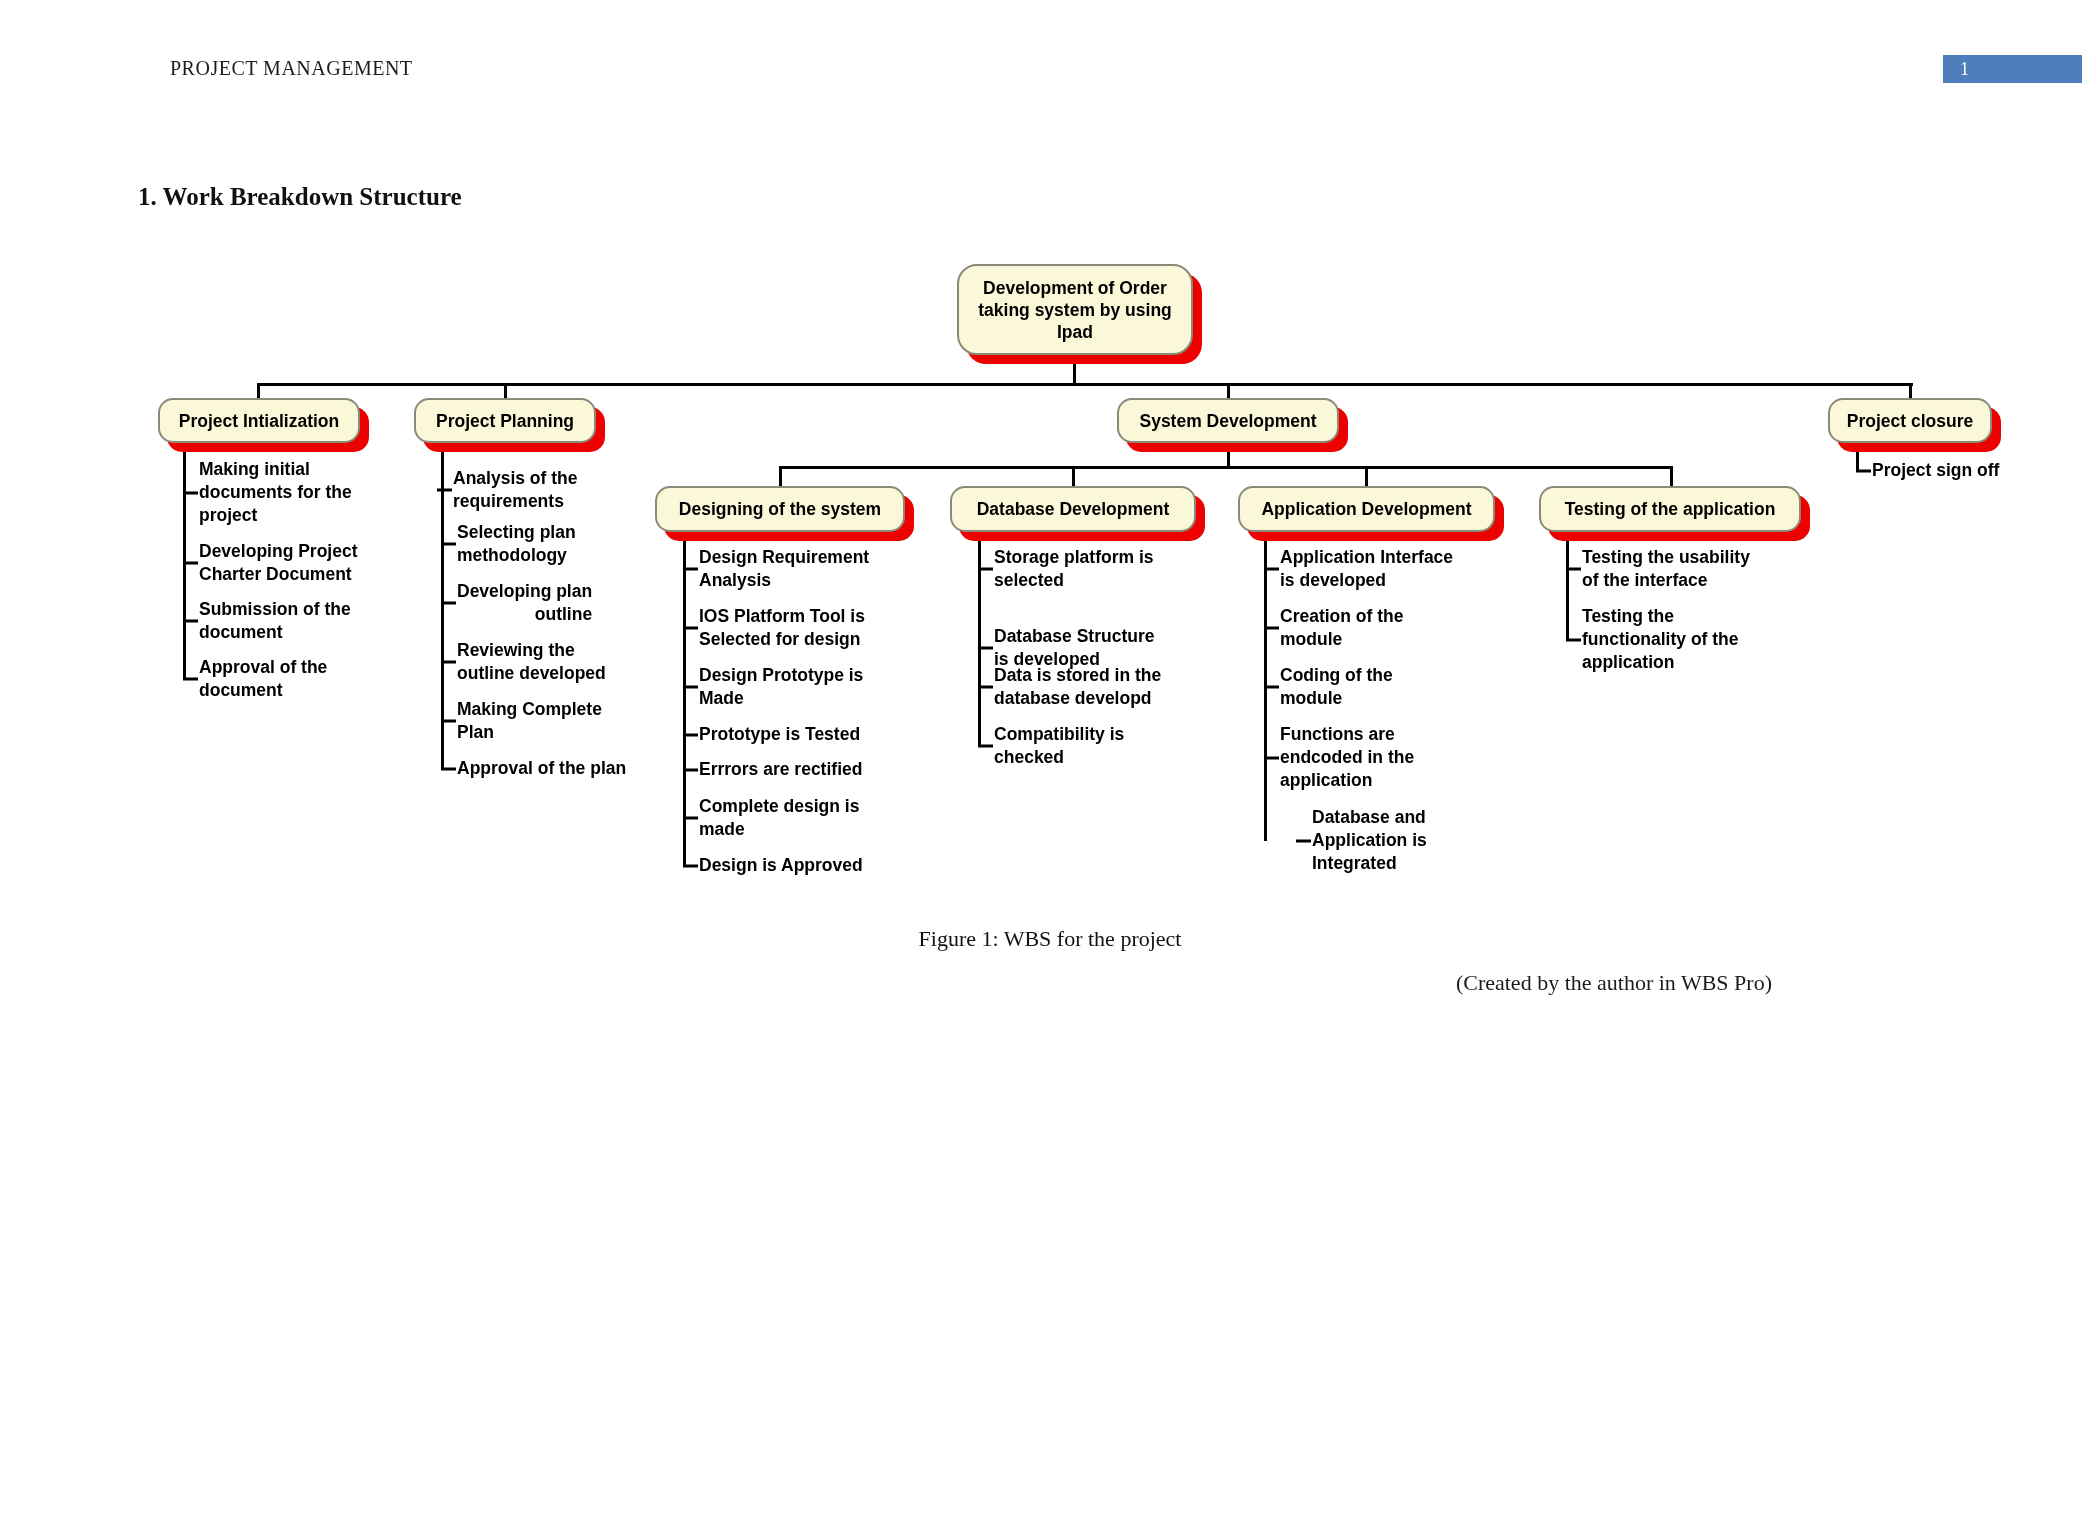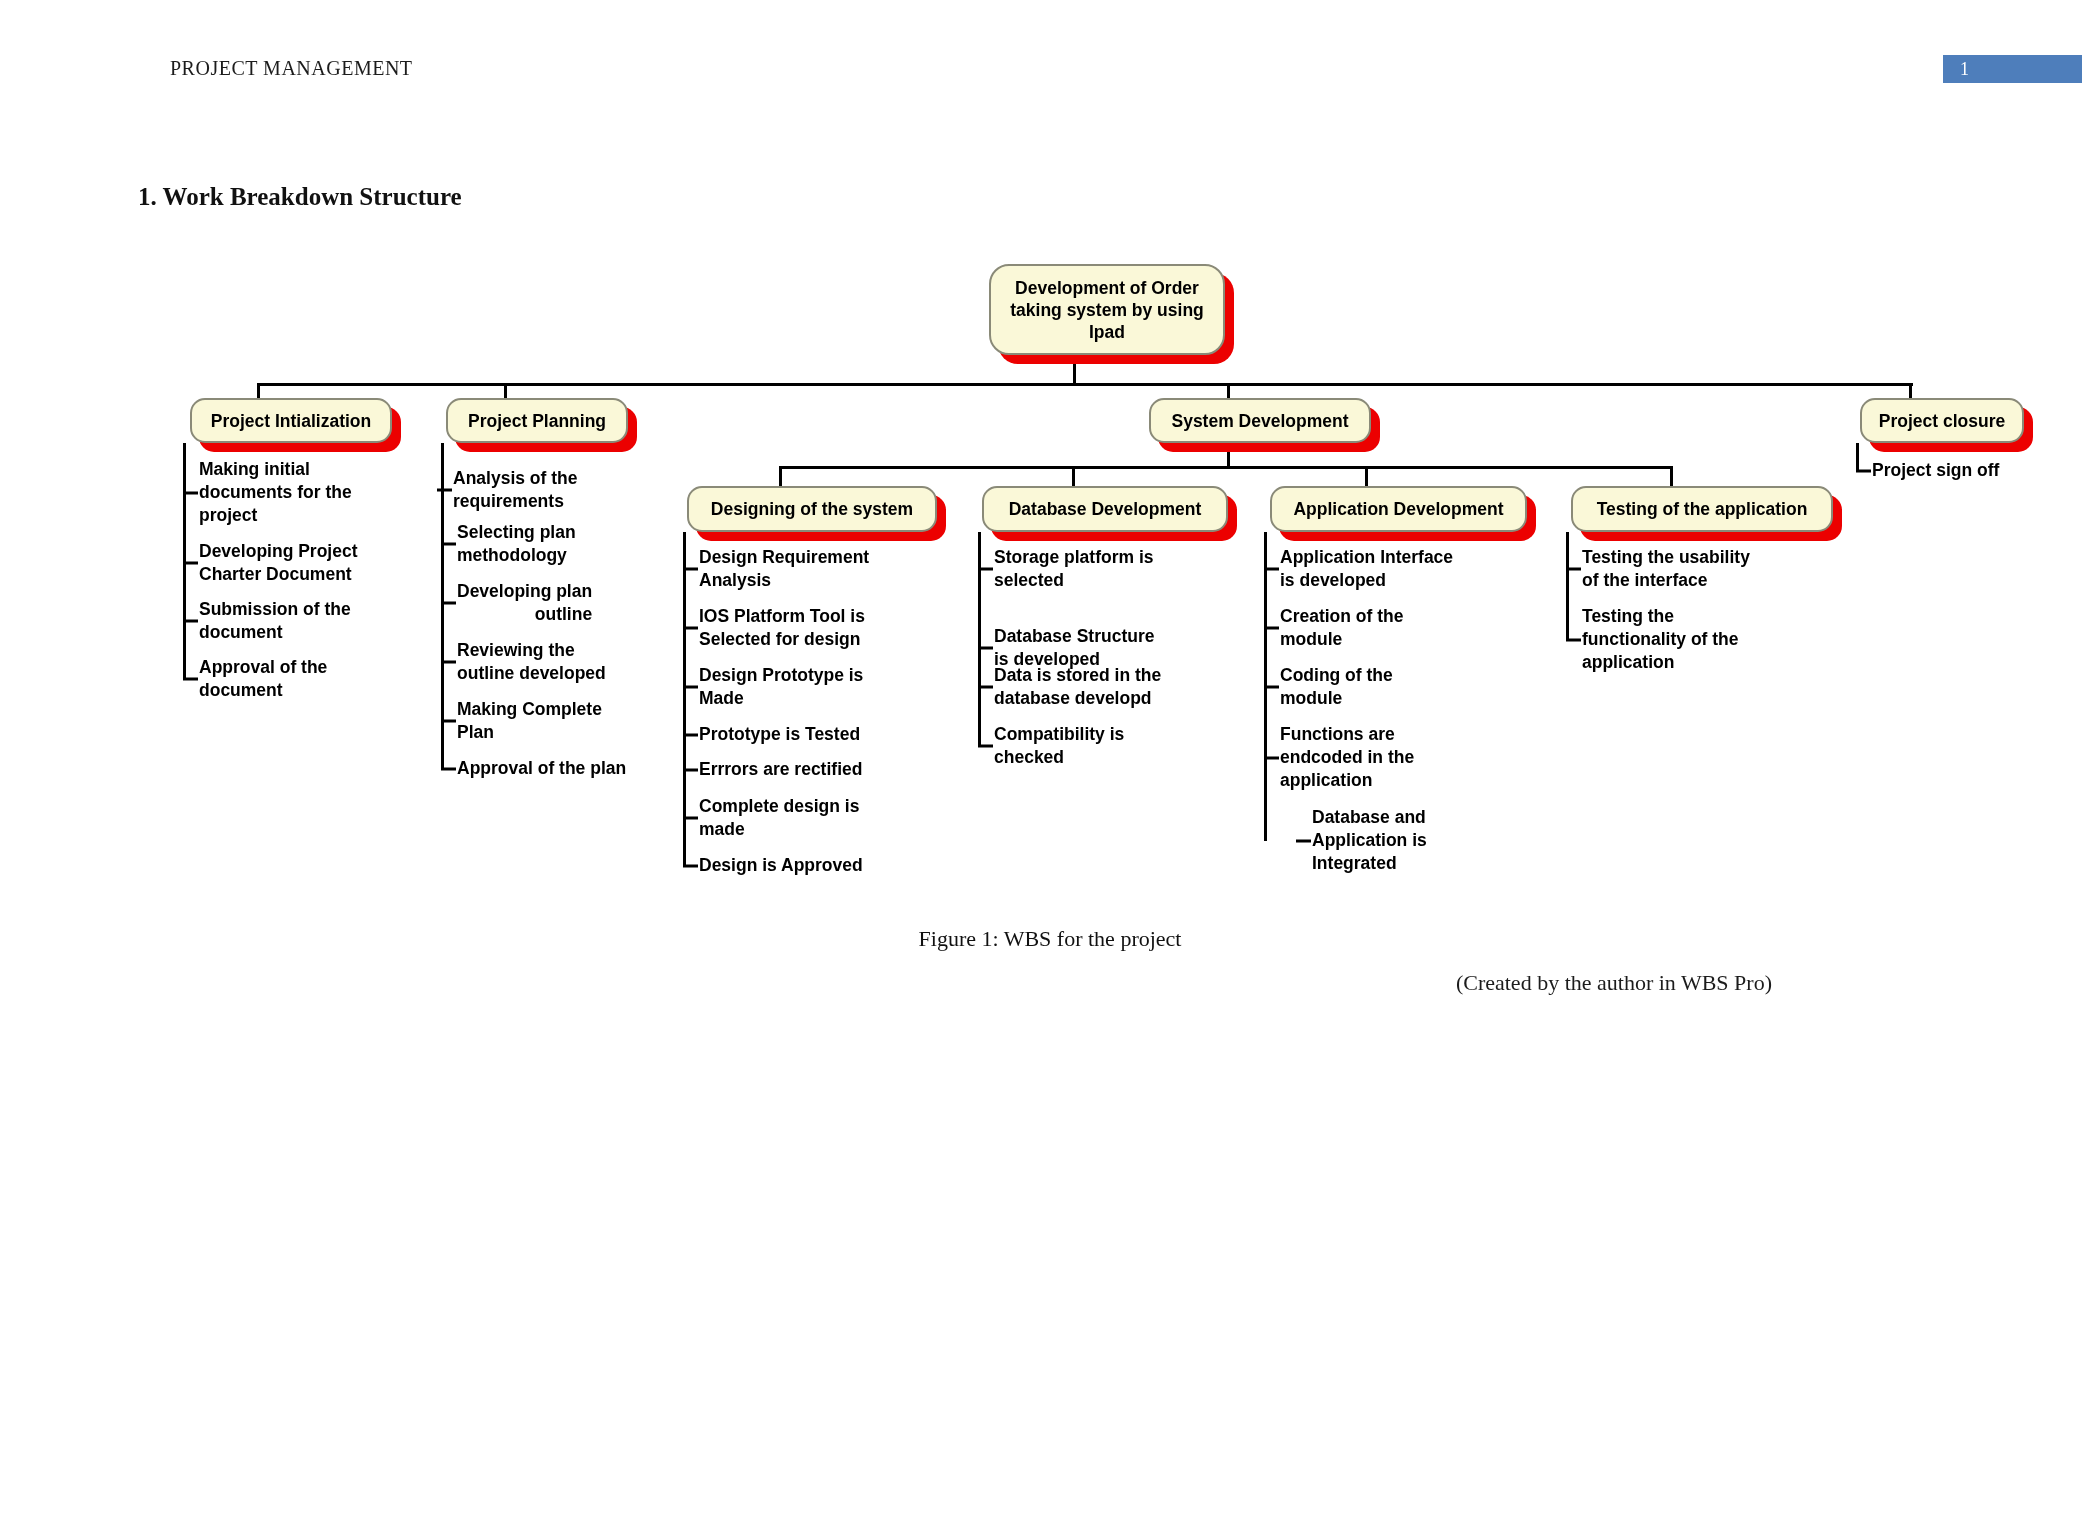--- a/index.html
+++ b/index.html
@@ -31,21 +31,20 @@
     position:absolute;
     background:#faf8d8;
     border:2px solid #8a8a78;
     border-radius:15px;
     box-shadow:9px 9px 0 0 #ec0000;
     display:flex;align-items:center;justify-content:center;
     text-align:center;
     font-weight:bold;font-size:17.5px;line-height:22px;color:#000000;
     white-space:pre-line;
     box-sizing:border-box;
-    margin-left:32px;
   }
   .line{position:absolute;background:#000000;}
   .leaf{
     position:absolute;
     font-weight:bold;font-size:17.5px;line-height:23px;color:#000000;
     white-space:pre-line;
     padding-left:16px;
   }
   .leaf::before{
     content:"";position:absolute;left:0;top:50%;

